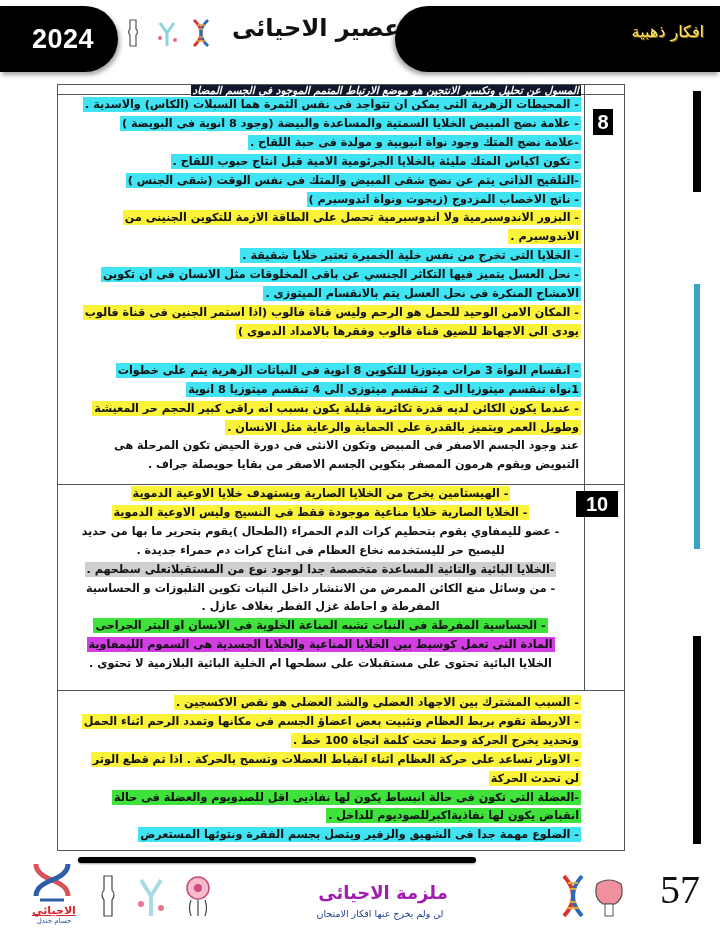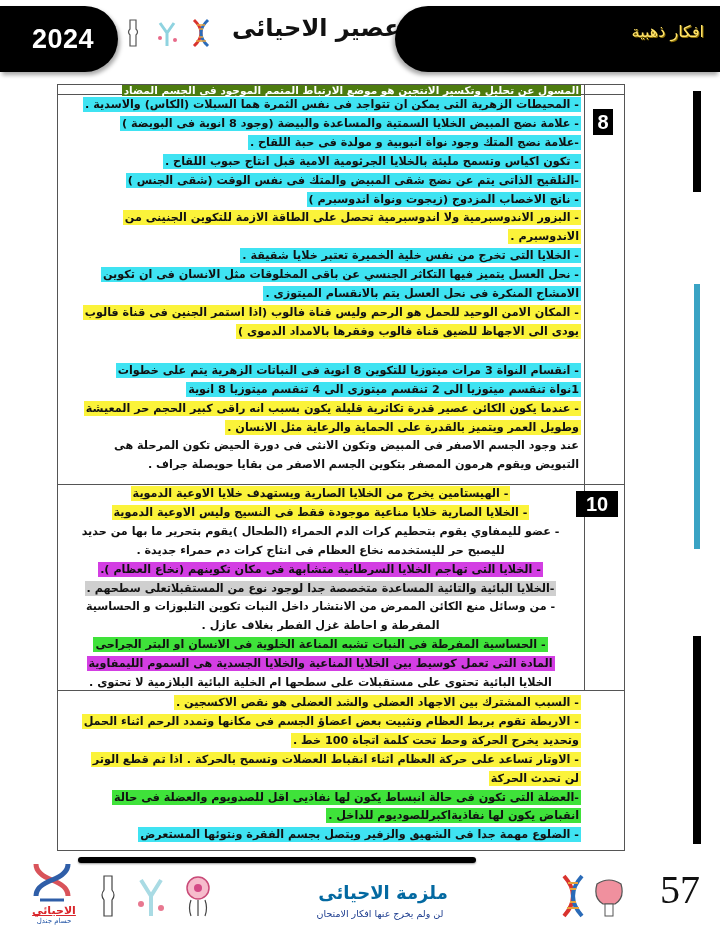--- a/index.html
+++ b/index.html
@@ -48,42 +48,42 @@
     font-family: "Liberation Sans", sans-serif; font-weight: bold; font-size: 20px;
     display: flex; align-items: center; justify-content: center;
   }
   .num-box.wide { width: 42px; right: 6px; }
   .text-col { position: absolute; right: 41px; top: 0; bottom: 0; left: 0; padding: 0 2px; direction: rtl; text-align: right; }
   .ln {
     font-family: "DejaVu Sans", sans-serif; font-weight: bold; font-size: 11.2px; line-height: 18.9px;
     color: #111; white-space: nowrap; overflow: hidden;
   }
   .ln span { padding: 1px 2px; }
-  .hl-red { background: #4d7c0f; color: #fff; }
+  .hl-red { background: #0f172a; color: #fff; font-style: italic; }
   .hl-cyan { background: #3fe3f2; }
   .hl-yellow { background: #fbf33a; margin-top: 8px; }
   .hl-magenta { background: #d33ee3; }
   .hl-green { background: #3fe23a; }
   .hl-gray { background: #cfcfcf; }
   .hl-none { background: transparent; }
 
   
   .bar { position: absolute; left: 693px; width: 8px; }
   .bar.black { background: #000; }
   .bar.blue { background: #3aa3c4; width: 6px; left: 694px; }
 
   
   .ftr-line {
     position: absolute; left: 78px; top: 857px; width: 398px; height: 6px;
     background: #000; border-radius: 3px; box-shadow: 0 1px 2px rgba(0,0,0,0.4);
   }
   .ftr-logo { position: absolute; left: 30px; top: 860px; width: 45px; height: 66px; }
   .ftr-logo-text { position: absolute; left: 24px; top: 904px; width: 60px; text-align: center; font-size: 11px; font-weight: bold; color: #d9252a; direction: rtl; text-decoration: underline; }
   .ftr-logo-sub { position: absolute; left: 24px; top: 917px; width: 60px; text-align: center; font-size: 7px; color: #1b4fa3; direction: rtl; }
-  .ftr-title { position: absolute; left: 318px; top: 882px; width: 130px; text-align: center; font-size: 18px; font-weight: bold; color: #0369a1; direction: rtl; }
+  .ftr-title { position: absolute; left: 318px; top: 882px; width: 130px; text-align: center; font-size: 18px; font-weight: bold; color: #a21caf; direction: rtl; }
   .ftr-sub { position: absolute; left: 300px; top: 908px; width: 160px; text-align: center; font-size: 9.5px; color: #1d3d8f; direction: rtl; }
   .ftr-page { position: absolute; left: 660px; top: 866px; font-family: "Liberation Serif", serif; font-size: 40px; color: #111; }
   .ftr-icons-left { position: absolute; left: 98px; top: 874px; display: flex; gap: 18px; }
   .ftr-icons-right { position: absolute; left: 560px; top: 874px; display: flex; gap: 8px; }
 </style>
 </head>
 <body>
 
 <div class="hdr-left-pill">
   <span class="hdr-year">2024</span>
@@ -139,50 +139,49 @@
   </div>
 
   <div class="row" style="top:10px;height:390px;">
     <div class="num-col">
       <div class="num-box" style="top:14px;">8</div>
     </div>
     <div class="text-col" style="padding-top:1px;">
       <div class="ln"><span class="hl-cyan">- المحيطات الزهرية التى يمكن ان تتواجد فى نفس الثمرة هما السبلات (الكاس) والاسدية .</span></div>
       <div class="ln"><span class="hl-cyan">- علامة نضج المبيض الخلايا السمتية والمساعدة والبيضة (وجود 8 انوية فى البويضة )</span></div>
       <div class="ln"><span class="hl-cyan">-علامة نضج المتك وجود نواة انبوبية و مولدة فى حبة اللقاح .</span></div>
-      <div class="ln"><span class="hl-cyan">- تكون اكياس وتسمح مليئة بالخلايا الجرثومية الامية قبل انتاج حبوب اللقاح .</span></div>
+      <div class="ln"><span class="hl-cyan">- تكون اكياس المتك مليئة بالخلايا الجرثومية الامية قبل انتاج حبوب اللقاح .</span></div>
       <div class="ln"><span class="hl-cyan">-التلقيح الذاتى يتم عن نضج شقى المبيض والمتك فى نفس الوقت (شقى الجنس )</span></div>
       <div class="ln"><span class="hl-cyan">- ناتج الاخصاب المزدوج (زيجوت ونواة اندوسبرم )</span></div>
       <div class="ln"><span class="hl-yellow">- البزور الاندوسبرمية ولا اندوسبرمية تحصل على الطاقة الازمة للتكوين الجنينى من</span></div>
       <div class="ln"><span class="hl-yellow">الاندوسبرم .</span></div>
       <div class="ln"><span class="hl-cyan">- الخلايا التى تخرج من نفس خلية الخميرة تعتبر خلايا شقيقة .</span></div>
       <div class="ln"><span class="hl-cyan">- نحل العسل يتميز فيها التكاثر الجنسي عن باقى المخلوقات مثل الانسان فى ان تكوين</span></div>
       <div class="ln"><span class="hl-cyan">الامشاج المنكرة فى نحل العسل يتم بالانقسام الميتوزى .</span></div>
       <div class="ln"><span class="hl-yellow">- المكان الامن الوحيد للحمل هو الرحم وليس قناة فالوب (اذا استمر الجنين فى قناة فالوب</span></div>
       <div class="ln"><span class="hl-yellow">يودى الى الاجهاظ للضيق قناة فالوب وفقرها بالامداد الدموى )</span></div>
       <div class="ln" style="height:20px;"><span class="hl-none"></span></div>
       <div class="ln"><span class="hl-cyan">- انقسام النواة 3 مرات ميتوزيا للتكوين 8 انوية فى النباتات الزهرية يتم على خطوات</span></div>
       <div class="ln"><span class="hl-cyan">1نواة تنقسم  ميتوزيا الى  2 تنقسم ميتوزى الى 4 تنقسم ميتوزيا 8 انوية</span></div>
-      <div class="ln"><span class="hl-yellow">- عندما يكون الكائن عصير قدرة تكاثرية قليلة يكون بسبب انه راقى كبير الحجم حر المعيشة</span></div>
+      <div class="ln"><span class="hl-yellow">- عندما يكون الكائن لديه قدرة تكاثرية قليلة يكون بسبب انه راقى كبير الحجم حر المعيشة</span></div>
       <div class="ln"><span class="hl-yellow">وطويل العمر ويتميز بالقدرة على الحماية والرعاية مثل الانسان .</span></div>
       <div class="ln"><span class="hl-none">عند وجود الجسم الاصفر فى المبيض وتكون الانثى فى دورة الحيض تكون المرحلة هى</span></div>
       <div class="ln"><span class="hl-none">التبويض ويقوم هرمون المصفر بتكوين الجسم الاصفر من بقايا حويصلة جراف .</span></div>
     </div>
   </div>
 
   <div class="row" style="top:400px;height:206px;">
     <div class="num-col">
       <div class="num-box wide" style="top:6px;">10</div>
     </div>
     <div class="text-col" style="padding-top:0px;text-align:center;">
       <div class="ln"><span class="hl-yellow">- الهيستامين يخرج من الخلايا الصارية ويستهدف  خلايا الاوعية الدموية</span></div>
       <div class="ln"><span class="hl-yellow">- الخلايا الصارية خلايا مناعية موجودة فقط فى النسيج وليس الاوعية الدموية</span></div>
       <div class="ln"><span class="hl-none">- عضو لليمفاوي يقوم بتحطيم كرات الدم الحمراء (الطحال )يقوم بتحرير ما بها من حديد</span></div>
       <div class="ln"><span class="hl-none">لليصبح حر لليستخدمه نخاع العظام فى انتاج كرات دم حمراء جديدة .</span></div>
-      <div class="ln"><span class="hl-magenta">- الخلايا التى تهاجم الخلايا السرطانية متشابهة فى مكان تكوينهم (نخاع العظام ).</span></div>
       <div class="ln"><span class="hl-gray">-الخلايا البائية والتائية المساعدة متخصصة جدا لوجود نوع من المستقبلاتعلى سطحهم .</span></div>
       <div class="ln"><span class="hl-none">- من وسائل منع الكائن الممرض من الانتشار داخل النبات تكوين التلبوزات و الحساسية</span></div>
       <div class="ln"><span class="hl-none">المفرطة و احاطة غزل الفطر بغلاف عازل .</span></div>
       <div class="ln"><span class="hl-green">- الحساسية المفرطة فى النبات تشبه المناعة الخلوية فى الانسان او البتر الجراحى</span></div>
       <div class="ln"><span class="hl-magenta">المادة التى تعمل كوسيط بين الخلايا المناعية والخلايا الجسدية هى السموم الليمفاوية</span></div>
       <div class="ln"><span class="hl-none">الخلايا البائية تحتوى على مستقبلات على سطحها ام الخلية البائية البلازمية لا تحتوى .</span></div>
     </div>
   </div>
 
   <div class="row" style="top:606px;height:161px;border-bottom:none;">

